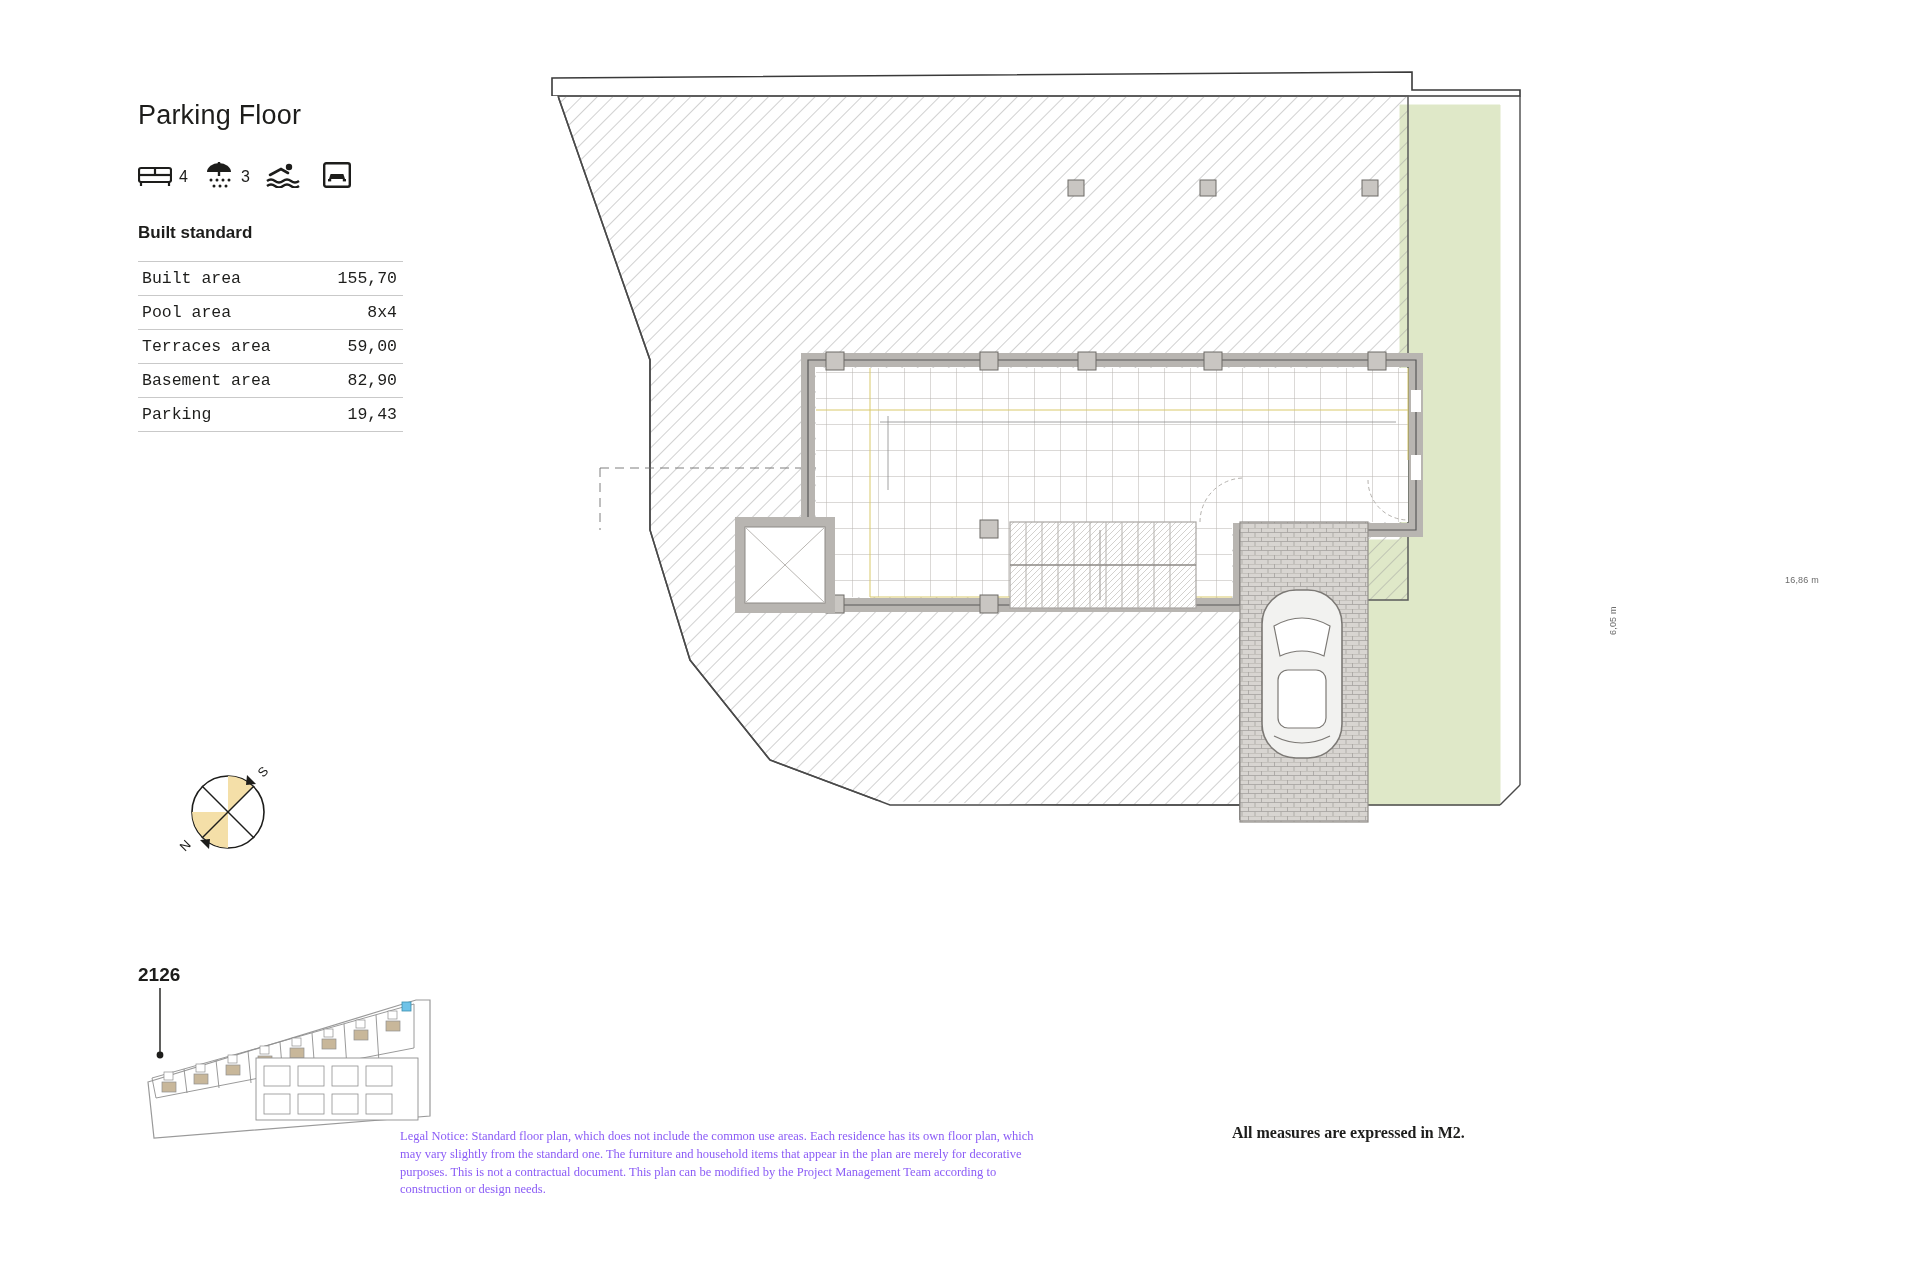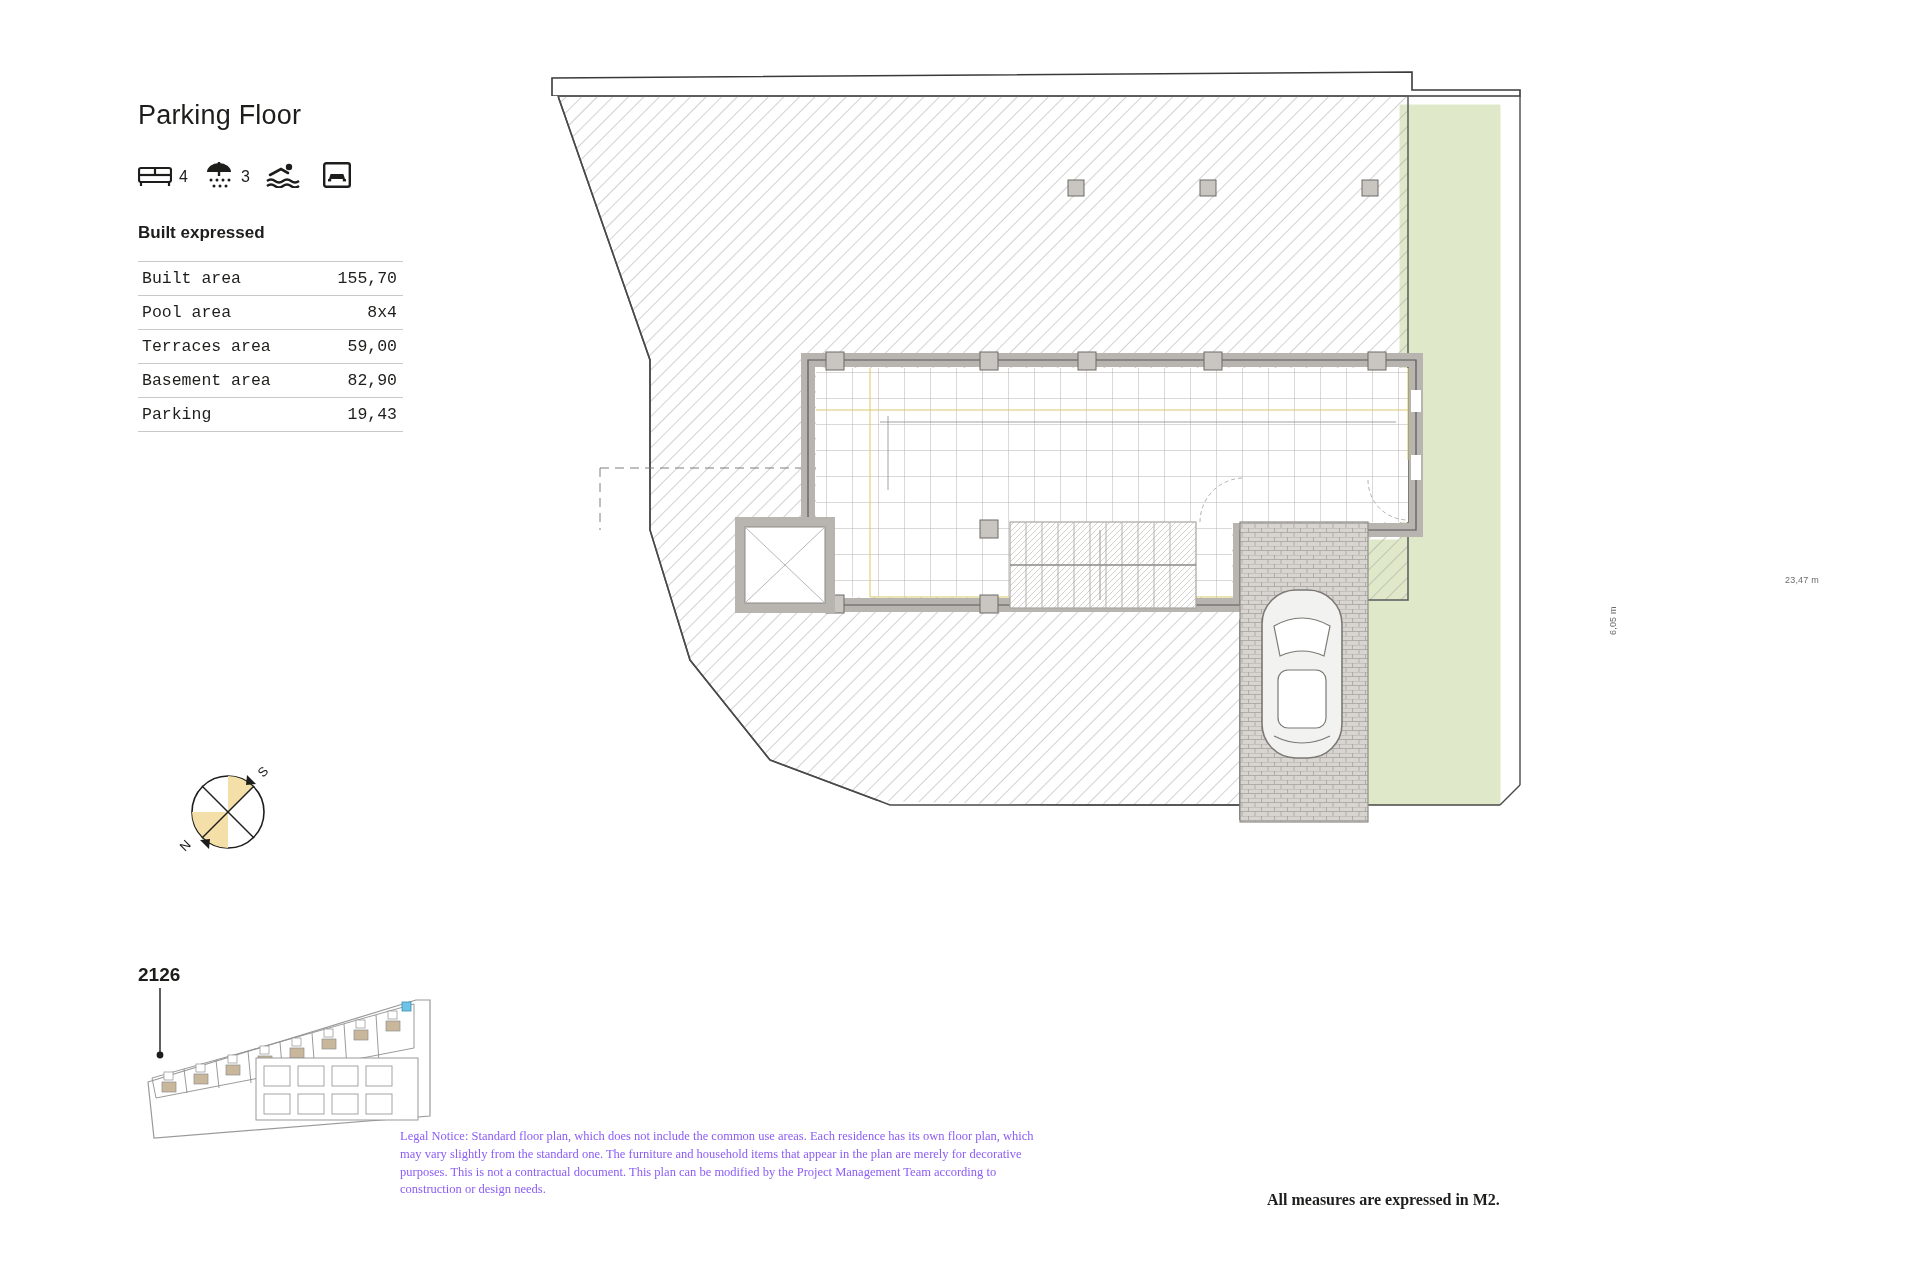--- a/index.html
+++ b/index.html
@@ -113,27 +113,26 @@
     top: 1128px;
     width: 640px;
     font-family: "Liberation Serif", serif;
     font-size: 12.5px;
     line-height: 1.42;
     color: #8b5cf6;
   }
   #measures-note {
     position: absolute;
     left: 1232px;
-    top: 1191px;
+    top: 1124px;
     font-family: "Liberation Serif", serif;
     font-size: 16px;
     font-weight: bold;
     color: #1d1d1b;
     white-space: nowrap;
-    margin-left: 35px;
   }
 
   
   #plan-area {
     position: absolute;
     left: 540px;
     top: 60px;
     width: 1320px;
     height: 1020px;
   }
@@ -210,21 +209,21 @@
           <rect x="1.2" y="1.2" width="25.6" height="23.6" rx="2" fill="none" stroke="#1d1d1b" stroke-width="2.4"></rect>
           <path d="M6 17 l1.6-5 h12.8 l1.6 5 z" fill="#1d1d1b"></path>
           <rect x="5" y="17" width="3.2" height="2.4" fill="#1d1d1b"></rect>
           <rect x="19.8" y="17" width="3.2" height="2.4" fill="#1d1d1b"></rect>
         </svg>
       </span>
       <span class="count"></span>
     </div>
   </div>
 
-  <div id="built-surfaces-heading">Built expressed</div>
+  <div id="built-surfaces-heading">Built standard</div>
 
   <table id="surfaces-table">
     <tbody>
       <tr>
         <td>Built area</td>
         <td class="value">155,70</td>
       </tr>
       <tr>
         <td>Pool area</td>
         <td class="value">8x4</td>
@@ -434,18 +433,18 @@
       <path d="M660 462 a44 44 0 0 1 44 -44"></path>
       <path d="M828 420 a40 40 0 0 0 40 40"></path>
     </g>
 
     <g stroke="#ffffff" stroke-width="10">
       <line x1="876" y1="330" x2="876" y2="352"></line>
       <line x1="876" y1="395" x2="876" y2="420"></line>
     </g>
   </svg>
 
-  <div id="dim-h-label">23,47 m</div>
+  <div id="dim-h-label">16,86 m</div>
   <div id="dim-v-label">6,05 m</div>
 </div>
 
 <div id="legal-notice">Legal Notice: Standard floor plan, which does not include the common use areas. Each residence has its own floor plan, which may vary slightly from the standard one. The furniture and household items that appear in the plan are merely for decorative purposes. This is not a contractual document. This plan can be modified by the Project Management Team according to construction or design needs.</div>
 <div id="measures-note">All measures are expressed in M2.</div>
 
 </body></html>

